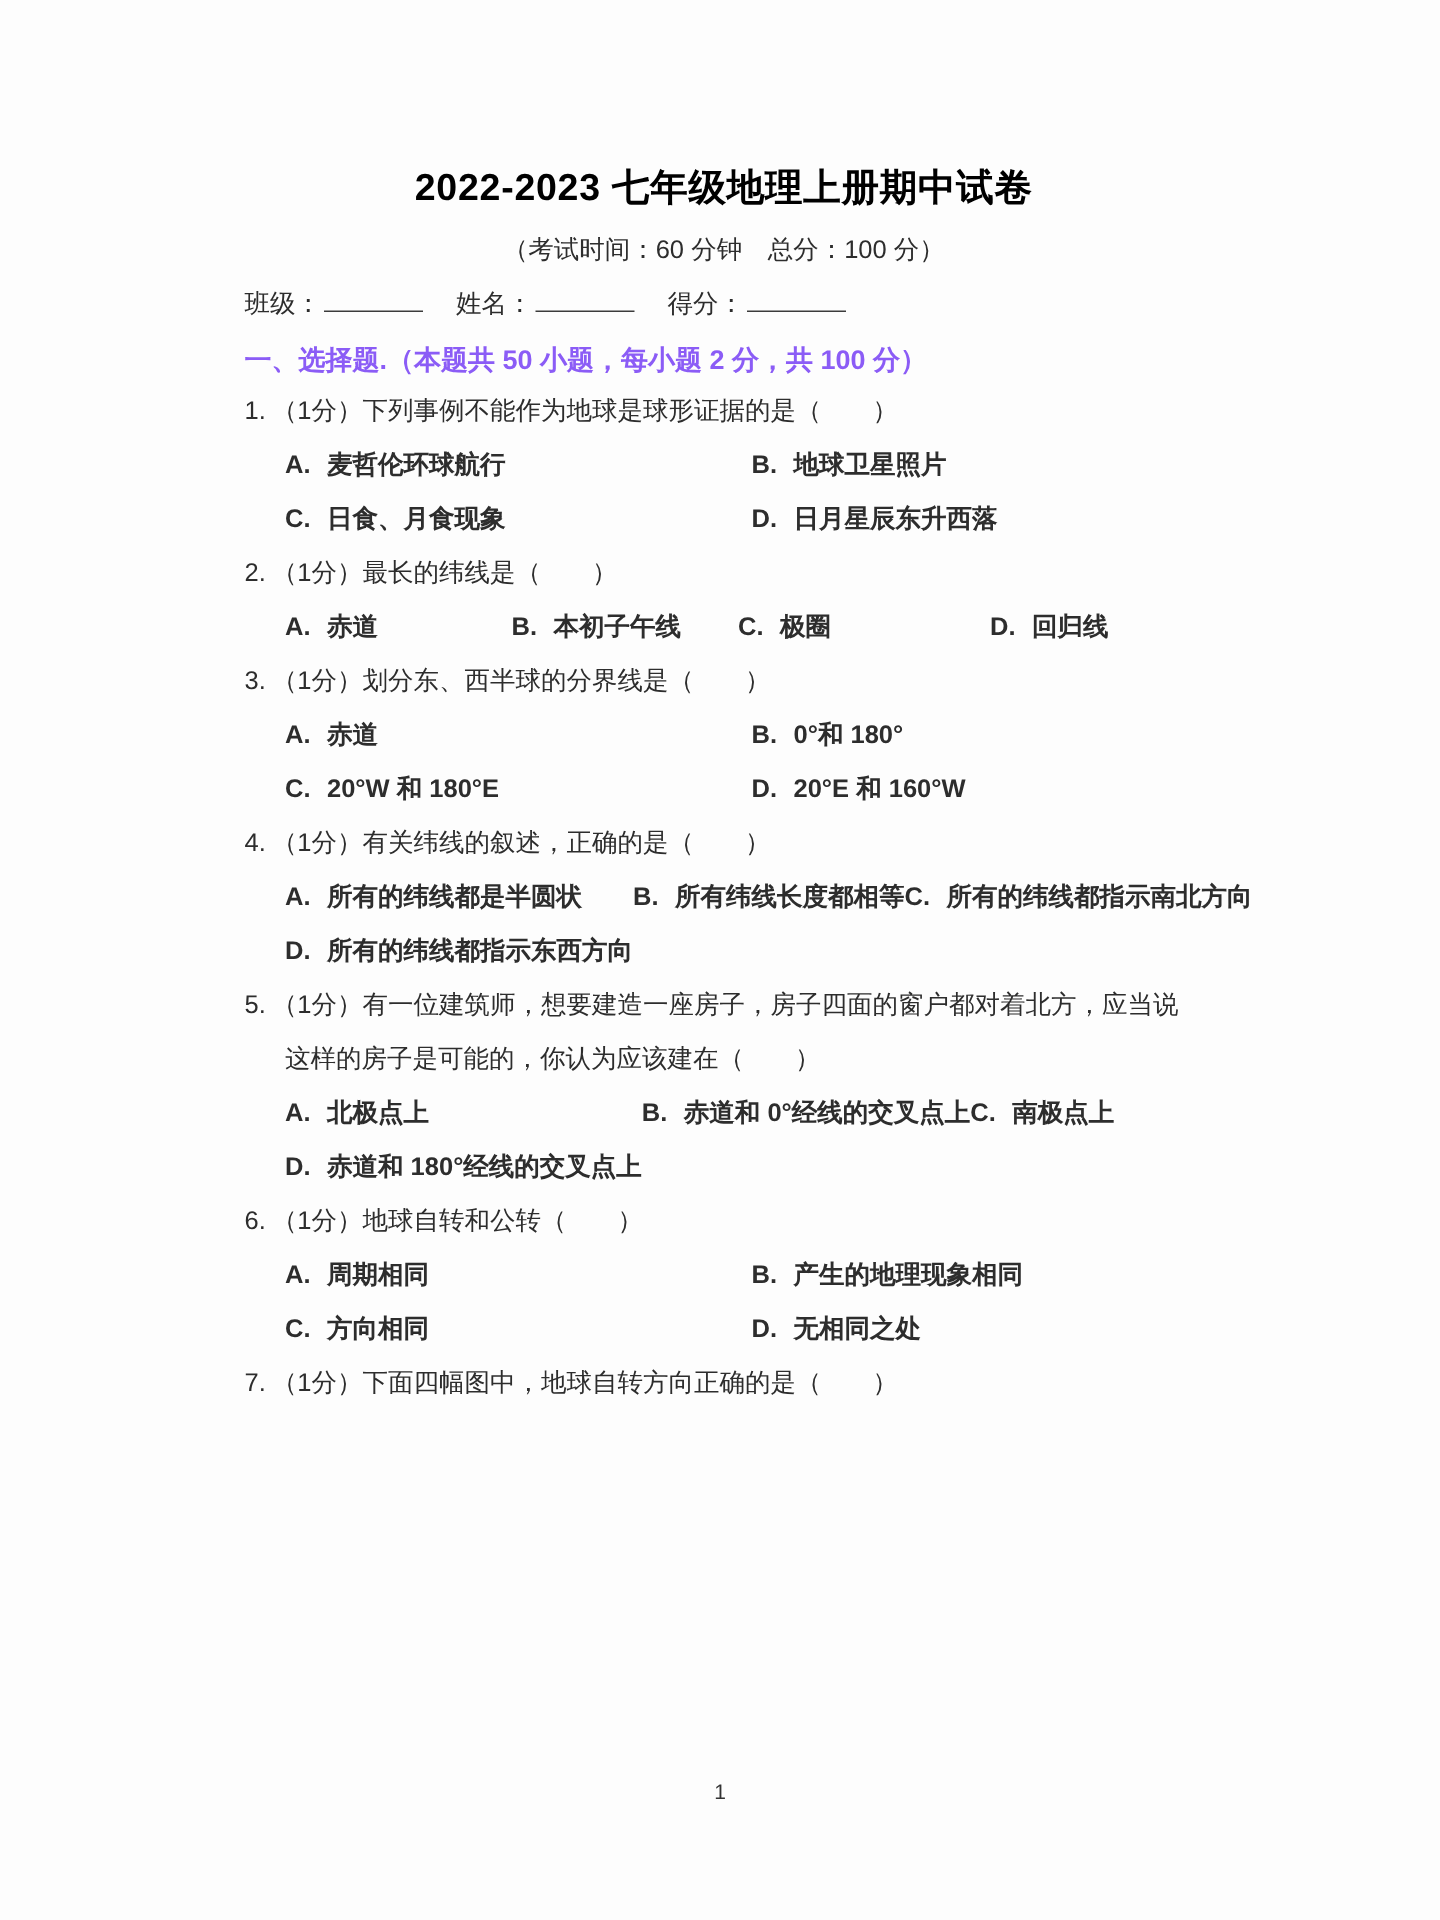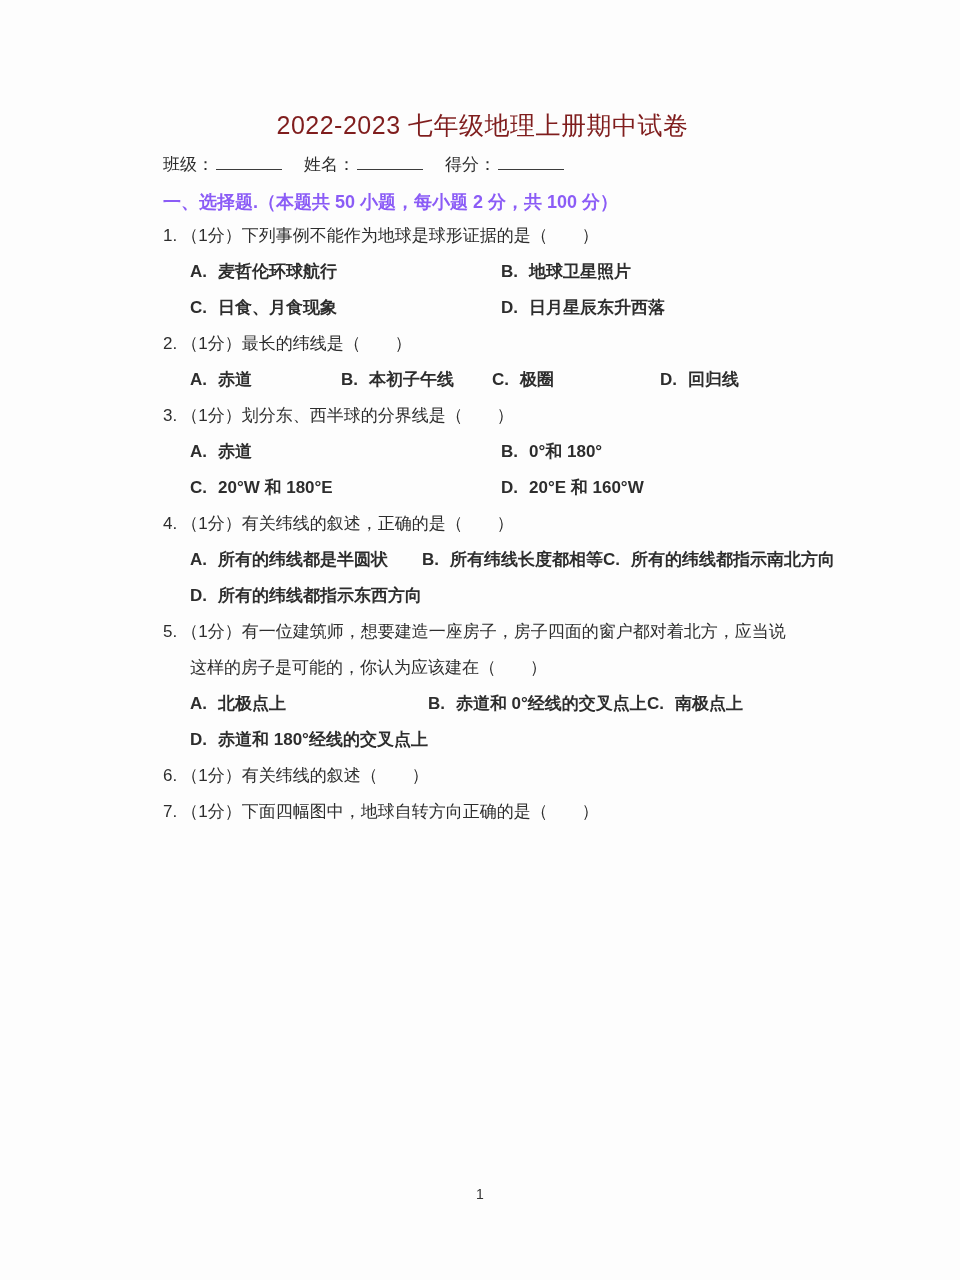--- a/index.html
+++ b/index.html
@@ -12,23 +12,23 @@
   }
   .doc {
     position: relative;
     width: 960px;
     height: 1280px;
     padding: 108px 158px 0 163px;
   }
   .title {
     text-align: center;
     font-size: 25px;
-    font-weight: normal;
+    font-weight: bold;
     line-height: 34px;
-    color: #7f1d1d;
+    color: #000000;
     letter-spacing: 0.5px;
     white-space: nowrap;
   }
   .subtitle {
     text-align: center;
     font-size: 17px;
     line-height: 26px;
     margin-top: 12px;
   }
   .fields {
@@ -77,20 +77,21 @@
     color: #333333;
   }
 </style>
 </head>
 <body>
 
 <div class="doc">
 
   <h1 class="title">2022-2023 七年级地理上册期中试卷</h1>
 
+  <div class="subtitle">（考试时间：60 分钟　总分：100 分）</div>
 
   <div class="fields">
     <span>班级：</span><span class="blank"></span><span class="gap"></span><span>姓名：</span><span class="blank"></span><span class="gap"></span><span>得分：</span><span class="blank"></span>
   </div>
 
   <div class="section">一、选择题.（本题共 50 小题，每小题 2 分，共 100 分）</div>
 
   <div class="questions" id="questions">
       <div class="q-block">
         <div class="q-line"><span class="q-num">1.</span><span class="q-txt">（1分）下列事例不能作为地球是球形证据的是（　　）</span></div>
@@ -131,21 +132,27 @@
       <div class="q-block">
         <div class="q-line"><span class="q-num">5.</span><span class="q-txt">（1分）有一位建筑师，想要建造一座房子，房子四面的窗户都对着北方，应当说这样的房子是可能的，你认为应该建在（　　）</span></div>
         <div class="options grid1">
           <div class="opt"><span class="opt-label">A.</span><span>北极点上</span></div>
           <div class="opt"><span class="opt-label">B.</span><span>赤道和 0°经线的交叉点上</span></div>
           <div class="opt"><span class="opt-label">C.</span><span>南极点上</span></div>
           <div class="opt"><span class="opt-label">D.</span><span>赤道和 180°经线的交叉点上</span></div>
         </div>
       </div>
       <div class="q-block">
-        <div class="q-line"><span class="q-num">6.</span><span class="q-txt">（1分）有关纬线的叙述（　　）</span></div>
+        <div class="q-line"><span class="q-num">6.</span><span class="q-txt">（1分）地球自转和公转（　　）</span></div>
+        <div class="options grid2">
+          <div class="opt"><span class="opt-label">A.</span><span>周期相同</span></div>
+          <div class="opt"><span class="opt-label">B.</span><span>产生的地理现象相同</span></div>
+          <div class="opt"><span class="opt-label">C.</span><span>方向相同</span></div>
+          <div class="opt"><span class="opt-label">D.</span><span>无相同之处</span></div>
+        </div>
       </div>
       <div class="q-block">
         <div class="q-line"><span class="q-num">7.</span><span class="q-txt">（1分）下面四幅图中，地球自转方向正确的是（　　）</span></div>
       </div>
     </div>
 
   <div class="pagenum">1</div>
 
 </div>
 

